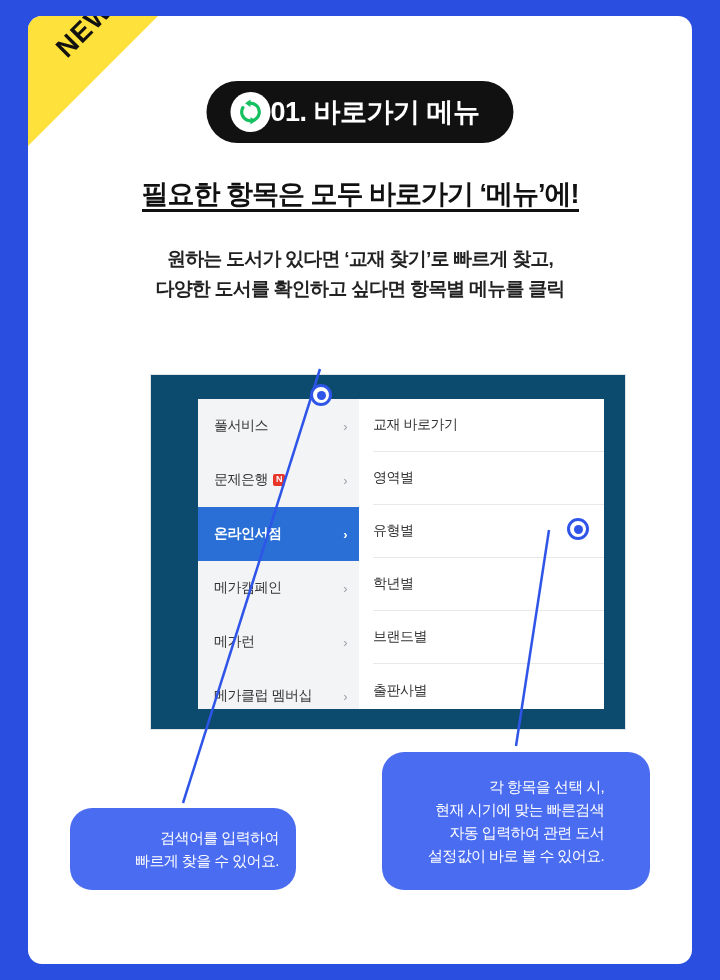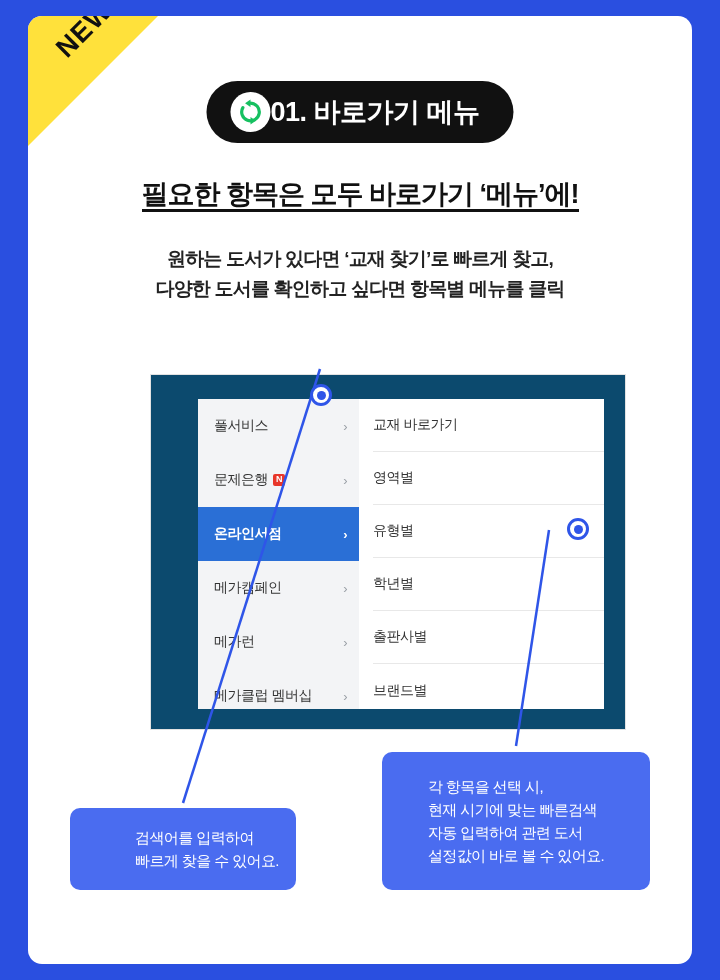--- a/index.html
+++ b/index.html
@@ -170,23 +170,23 @@
   .dot::after {
     content: "";
     width: 9px; height: 9px;
     border-radius: 50%;
     background: #2f55e8;
   }
   
   .callout {
     position: absolute;
     background: #4a6cf0;
-    border-radius: 10px;
+    border-radius: 22px;
     color: #ffffff;
-    text-align: left;
+    text-align: right;
     font-size: 15px;
     line-height: 1.55;
     display: flex;
     align-items: center;
     justify-content: center;
     letter-spacing: -0.6px;
   }
   .callout-left {
     left: 70px; top: 808px;
     width: 226px; height: 82px; padding-left: 48px;
@@ -265,22 +265,22 @@
                 <span>메가클럽 멤버십</span>
               </span>
             <span class="chev">›</span>
           </div>
         </div>
         <div class="menu-right">
           <div class="sub-item">교재 바로가기</div>
           <div class="sub-item">영역별</div>
           <div class="sub-item">유형별</div>
           <div class="sub-item">학년별</div>
+          <div class="sub-item">브랜드별</div>
           <div class="sub-item">출판사별</div>
-          <div class="sub-item">브랜드별</div>
         </div>
       </div>
     </div>
 
     <svg class="lines" style="width:664px;height:948px;">
       <line x1="155" y1="787" x2="292" y2="353" stroke="#2f55e8" stroke-width="2.5"></line>
       <line x1="488" y1="730" x2="521" y2="514" stroke="#2f55e8" stroke-width="2.5"></line>
     </svg>
 
   </div>

